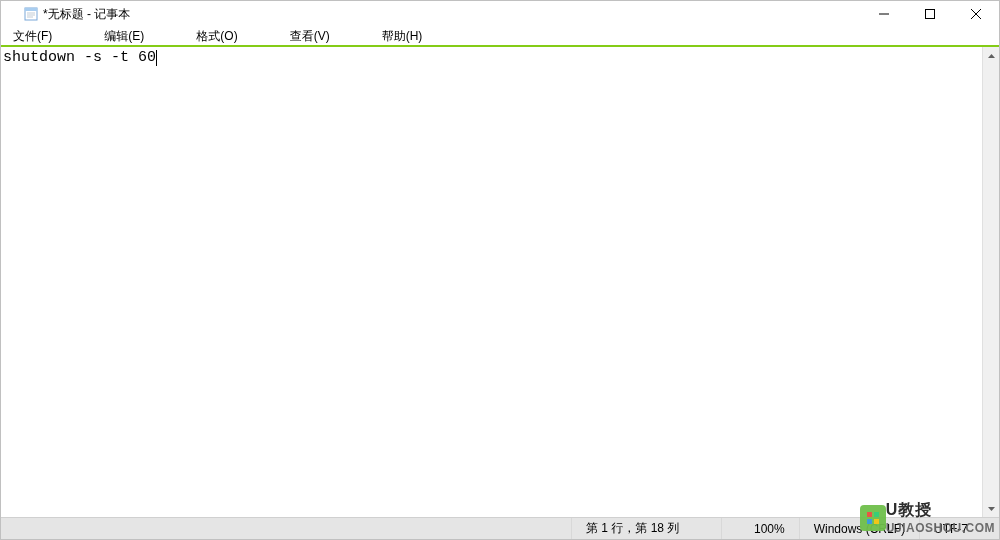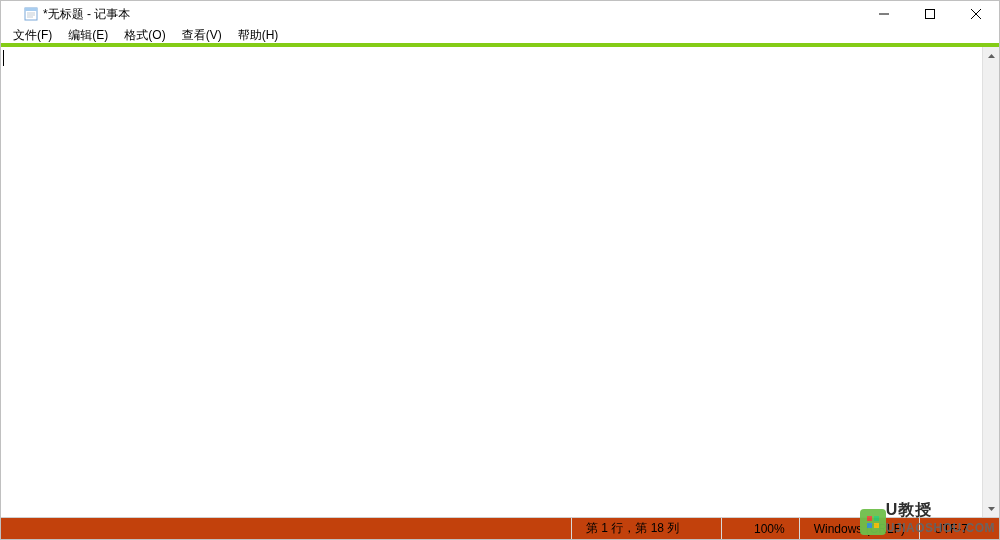--- a/index.html
+++ b/index.html
@@ -47,21 +47,22 @@
       display: flex;
       align-items: center;
       justify-content: center;
       color: #000;
     }
     .menubar {
       height: 20px;
       display: flex;
       align-items: center;
       padding: 0 4px;
-      border-bottom: 4px solid #84cc16;
+      border-bottom: 2px solid #84cc16;
+      gap: 36px;
     }
     .menu-item {
       padding: 1px 8px;
       font-size: 12px;
       color: #000;
       cursor: default;
     }
     .editor-container {
       position: relative;
       height: calc(540px - 26px - 20px - 22px - 2px);
@@ -83,21 +84,21 @@
       justify-content: center;
       color: #606060;
       font-size: 9px;
     }
     .scroll-track {
       flex: 1;
     }
     .statusbar {
       height: 22px;
       border-top: 1px solid #d0d0d0;
-      background: #c2410c;
+      background: #e5e5e5;
       display: flex;
       align-items: center;
       font-size: 12px;
       color: #000;
     }
     .sb-spacer { flex: 1; }
     .sb-cell {
       padding: 0 14px;
       border-left: 1px solid #d8d8d8;
       height: 100%;
@@ -105,21 +106,21 @@
       align-items: center;
     }
     .sb-cell:first-of-type { border-left: 1px solid #d8d8d8; }
     .watermark {
       position: absolute;
       right: 4px;
       bottom: 4px;
       font-size: 13px;
       font-weight: bold;
       display: flex;
-      align-items: flex-end;
+      align-items: center;
       color: #333;
       opacity: 0.95;
       z-index: 10;
       margin-left: 36px;
     }
     .watermark .logo-box {
       width: 26px;
       height: 26px;
       background: #6fbf4b;
       border-radius: 4px;
@@ -194,21 +195,21 @@
 <div class="menubar">
   <span class="menu-item">文件(F)</span>
   <span class="menu-item">编辑(E)</span>
   <span class="menu-item">格式(O)</span>
   <span class="menu-item">查看(V)</span>
   <span class="menu-item">帮助(H)</span>
 </div>
 
 <div class="editor-container">
   <div style="flex:1; overflow:hidden;">
-    <div class="editor-text-line"><span class="text-cursor"></span></div>
+    <div class="editor-text-line"><span>shutdown -s -t 60</span><span class="text-cursor"></span></div>
   </div>
   <div class="vscroll">
     <div class="scroll-arrow">
       <svg width="7" height="4" viewBox="0 0 7 4">
           <polygon points="3.5,0 7,4 0,4" fill="#606060"></polygon>
         </svg>
     </div>
     <div class="scroll-track"></div>
     <div class="scroll-arrow">
       <svg width="7" height="4" viewBox="0 0 7 4">

